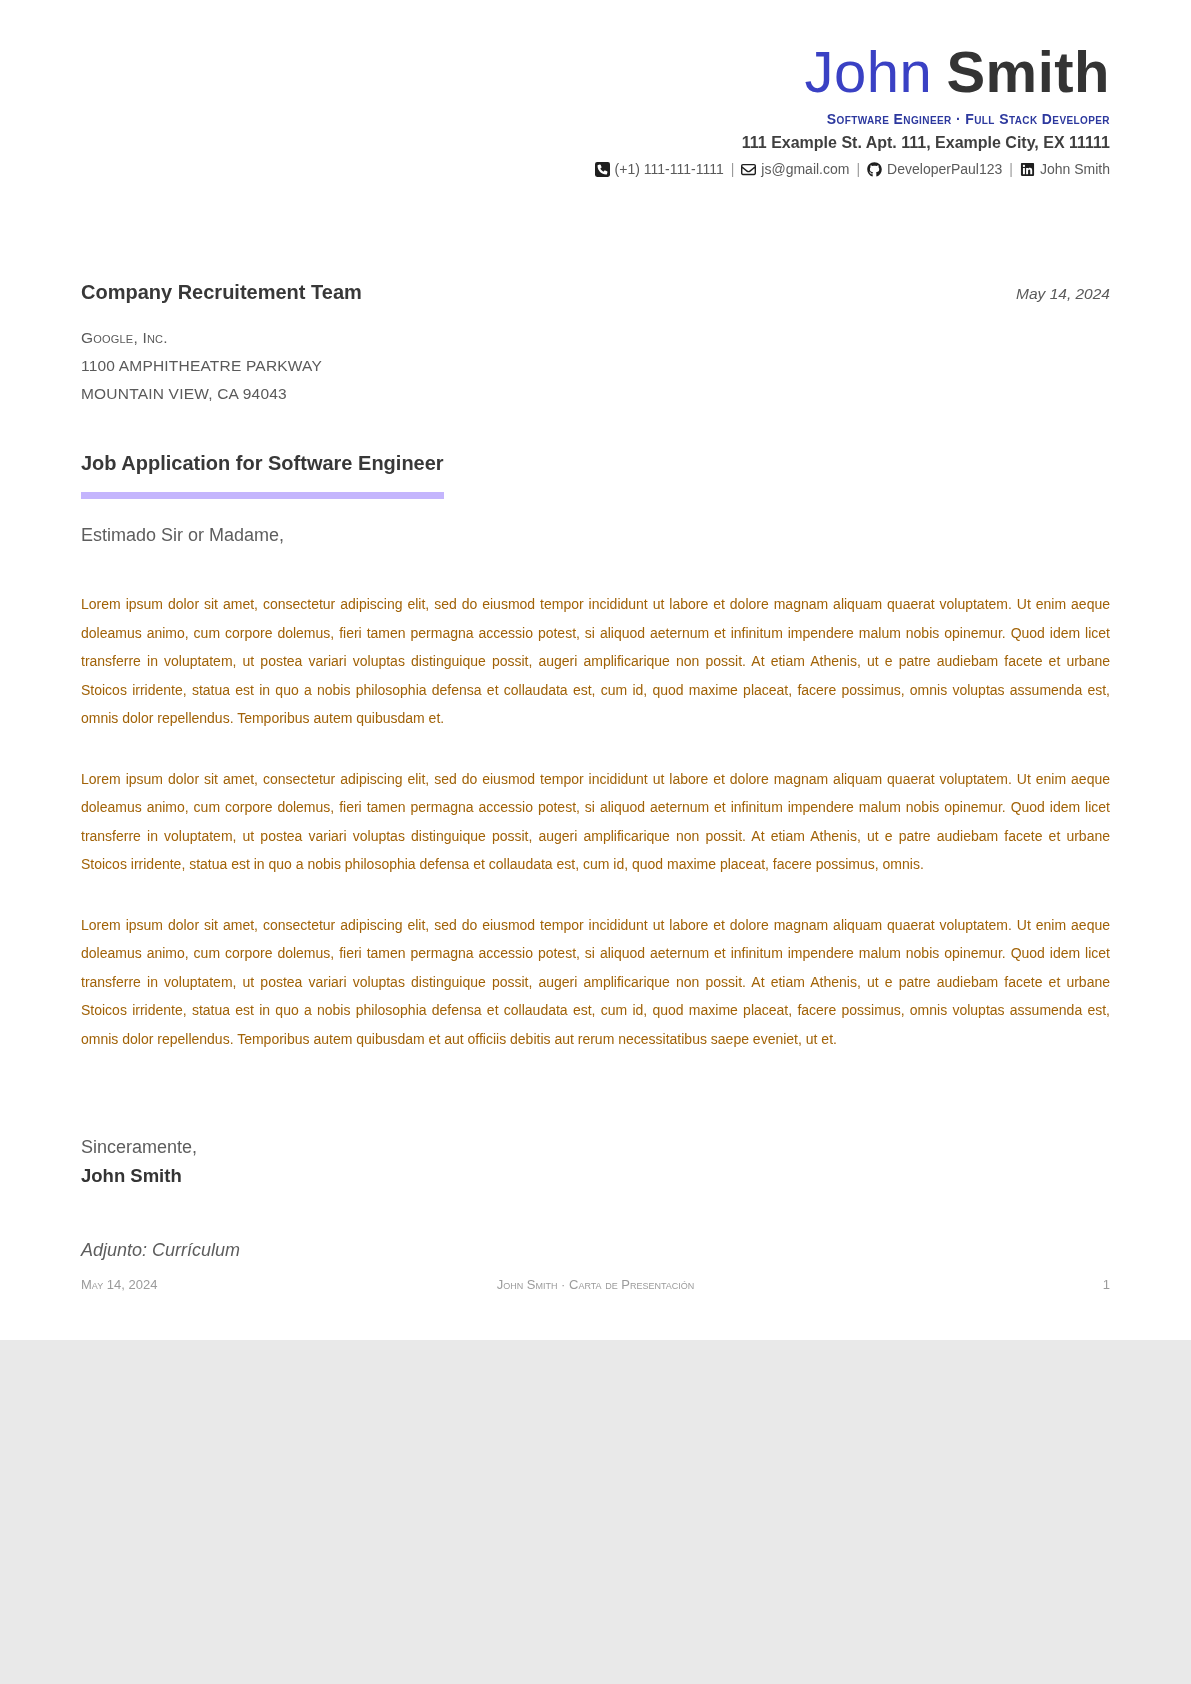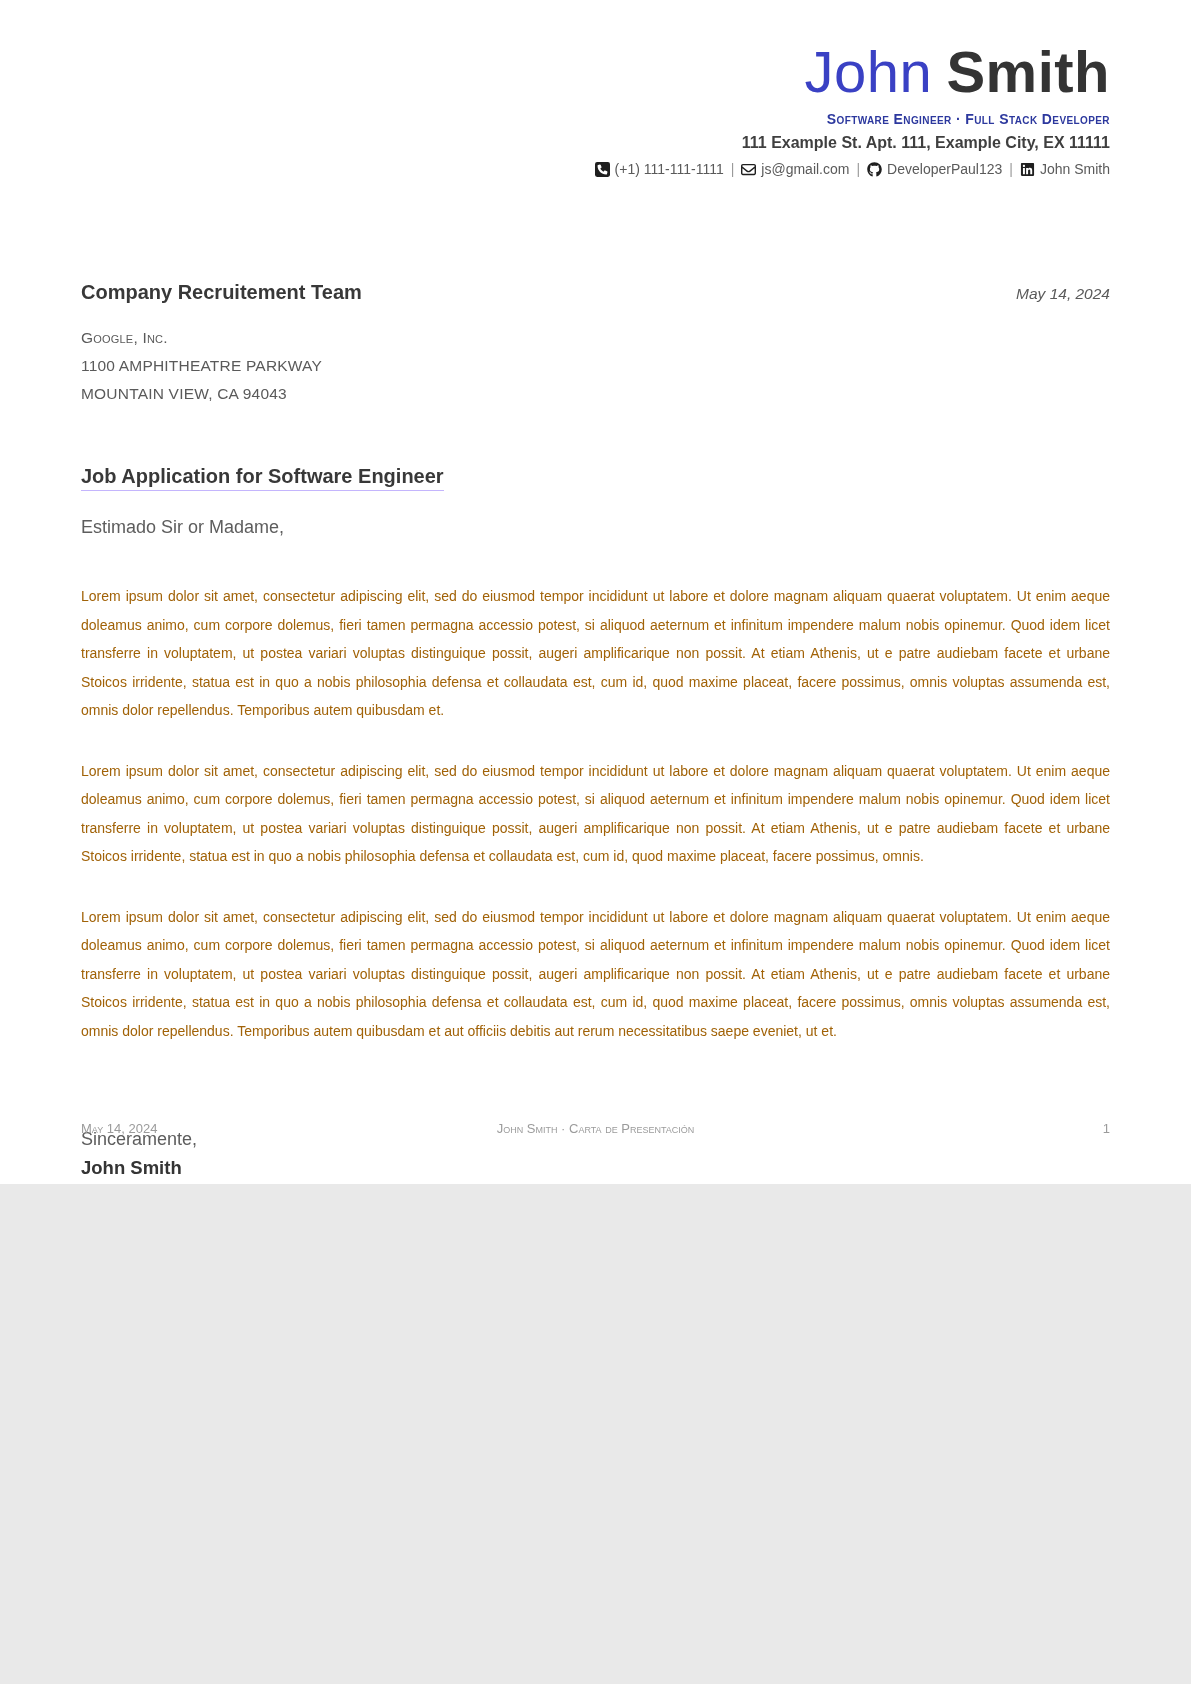--- a/index.html
+++ b/index.html
@@ -1,17 +1,17 @@
 <!DOCTYPE html>
 <html><head>
 <meta charset="utf-8">
 <style>
   html,body { margin:0; padding:0; background:#e9e9e9; }
   .page {
-    width:1191px; height:1184px; margin:0 auto; background:#ffffff;
+    width:1191px; height:1340px; margin:0 auto; background:#ffffff;
     position:relative; box-sizing:border-box; padding:42px 81px 0 81px;
     font-family:"Liberation Sans", sans-serif; color:#5d5d5d; overflow:hidden;
   }
 
   
   .header { text-align:right; }
   .name { font-size:58px; line-height:1.02; letter-spacing:0.5px; }
   .first-name { color:#3a41c4; font-weight:200; }
   .last-name  { color:#343434; font-weight:700; margin-left:14px; }
   .position { margin-top:10px; font-variant:small-caps; color:#2c389e;
@@ -25,22 +25,22 @@
 
   
   .recipient-row { margin-top:104px; display:flex; justify-content:space-between;
                    align-items:baseline; }
   .recipient-name { font-size:20px; font-weight:700; color:#383838; }
   .letter-date { font-style:italic; font-size:15.5px; color:#5a5a5a; }
   .company-block { margin-top:20px; font-size:15.5px; line-height:28px;
                    color:#5a5a5a; font-variant:small-caps; letter-spacing:0.2px; }
 
   
-  .letter-title { display:inline-block; margin-top:57px; font-size:20px; font-weight:700;
-                  color:#383838; border-bottom:1px solid #c4b5fd; padding-bottom:2px; }
+  .letter-title { display:inline-block; margin-top:44px; font-size:20px; font-weight:700;
+                  color:#383838; border-bottom:7px solid #c4b5fd; padding-bottom:17px; }
   .salutation { margin-top:26px; font-size:18px; color:#5d5d5d; }
   .paragraphs { margin-top:44px; }
   .paragraphs p { margin:0 0 32px 0; font-size:14px; line-height:28.5px;
                   text-align:justify; color:#a16207; }
   .closing-block { margin-top:80px; font-size:18px; line-height:28.5px; }
   .signature-name { font-weight:700; color:#343434; font-size:18.5px; line-height:28.5px; }
   .enclosure { margin-top:50px; font-style:italic; font-size:18px; color:#5d5d5d; }
 
   
   .footer { position:absolute; left:81px; right:81px; bottom:48px;

